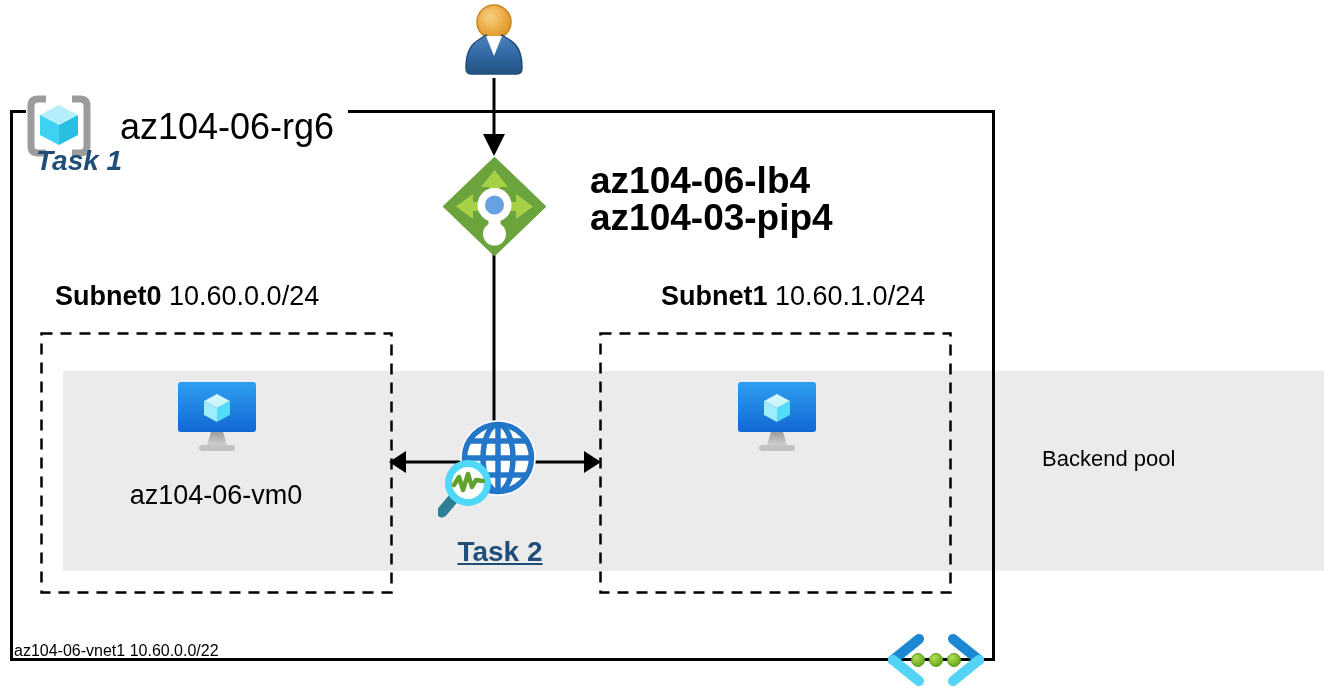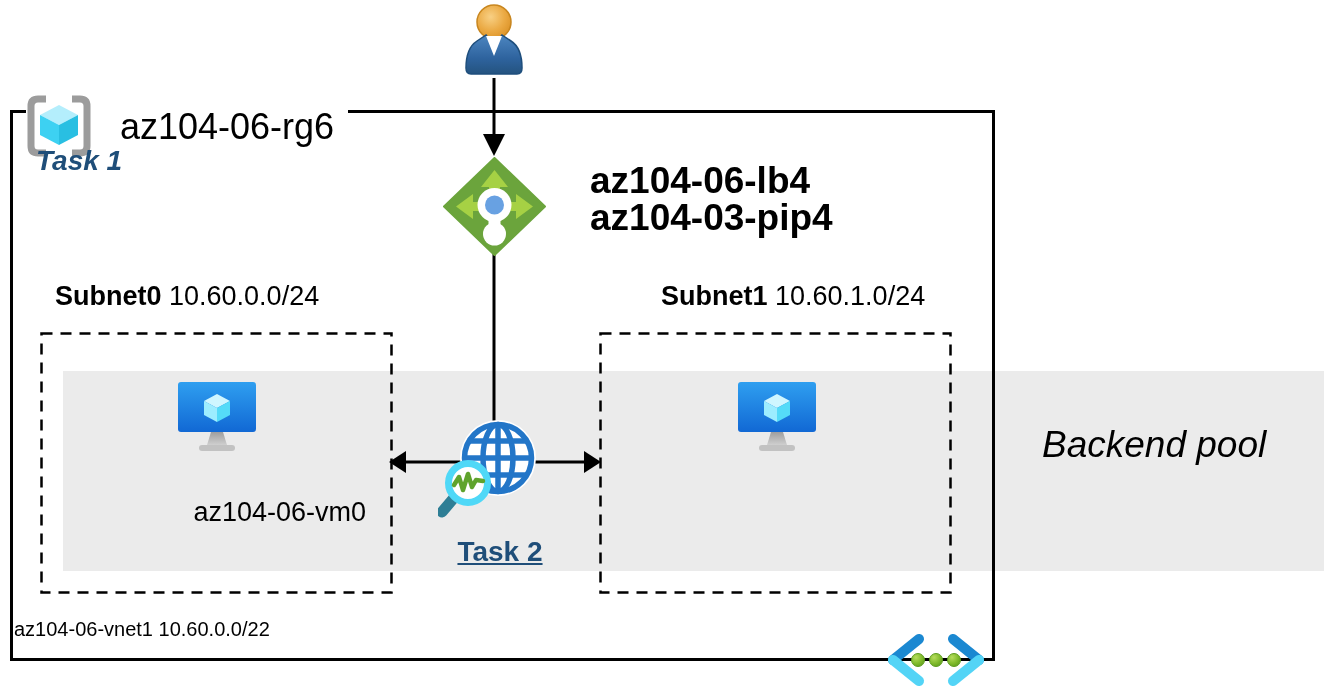--- a/index.html
+++ b/index.html
@@ -19,24 +19,24 @@
   .rg-label{font-size:36px;margin-top:12px;margin-left:28px;white-space:nowrap;}
   .task-label{font-size:28px;font-weight:bold;color:#1F4E79;white-space:nowrap;}
   .task1{left:36px;top:145px;font-style:italic;}
   .task2{left:445px;top:536px;width:110px;text-align:center;text-decoration:underline;}
   .lb-labels{left:590px;top:162px;font-size:37px;line-height:37px;white-space:nowrap;font-weight:bold;}
   .subnet-label{font-size:27px;white-space:nowrap;}
   .subnet-label b{font-weight:bold;}
   .subnet0-label{left:55px;top:281px;}
   .subnet1-label{left:620px;top:281px;margin-left:41px;}
   .vm-labels{font-size:27px;line-height:34px;text-align:center;width:300px;}
-  .vm0-labels{left:66px;top:495px;text-align:right;}
+  .vm0-labels{left:66px;top:478px;}
   .vm1-labels{left:626px;top:499px;}
-  .backend-label{left:1042px;top:424px;font-size:37px;white-space:nowrap;font-style:italic;}
-  .vnet-label{left:14px;top:618px;font-size:20px;white-space:nowrap;}
+  .backend-label{left:1042px;top:446px;font-size:22px;white-space:nowrap;}
+  .vnet-label{left:14px;top:642px;font-size:16px;white-space:nowrap;}
   svg{display:block;}
 </style>
 </head>
 <body>
 
 <div class="canvas">
 
   <svg width="0" height="0" class="abs" aria-hidden="true">
     <defs>
       <radialGradient id="headGrad" cx="40%" cy="35%" r="75%">

